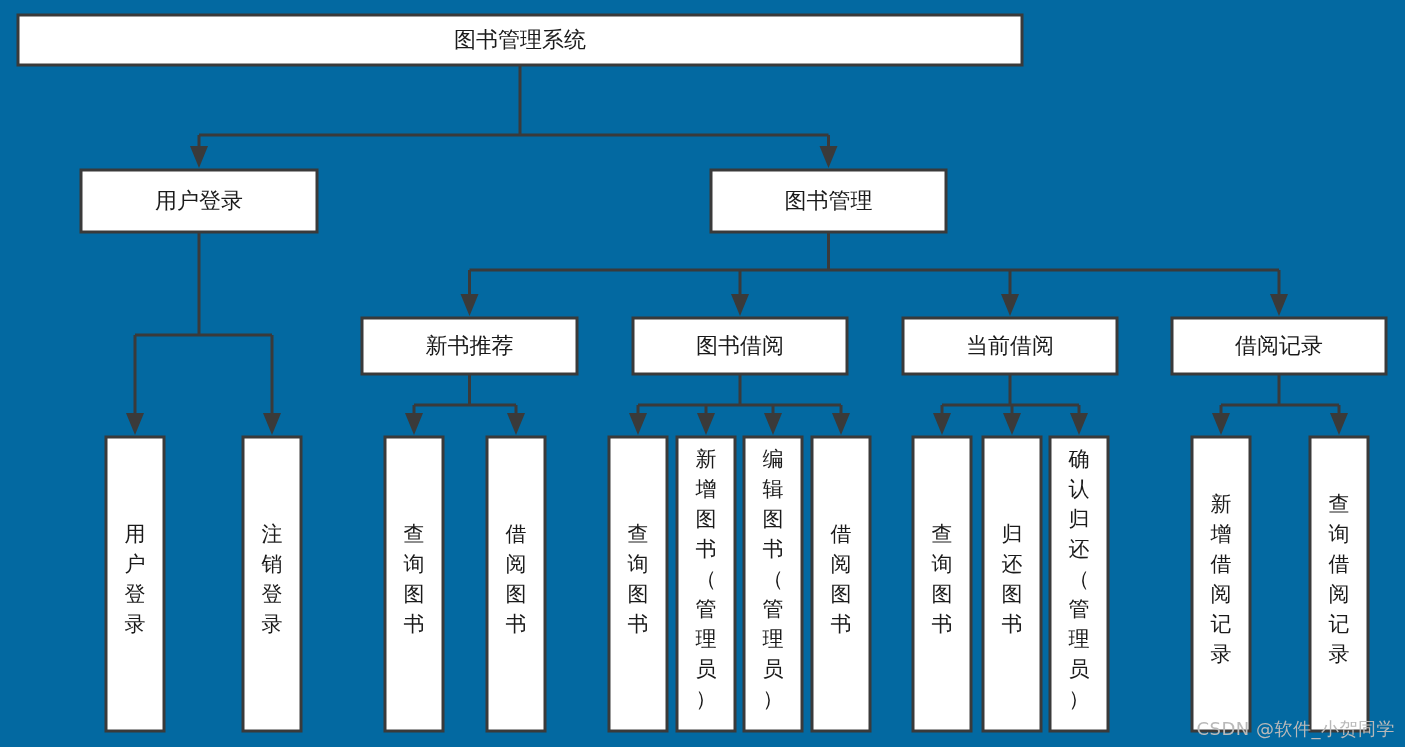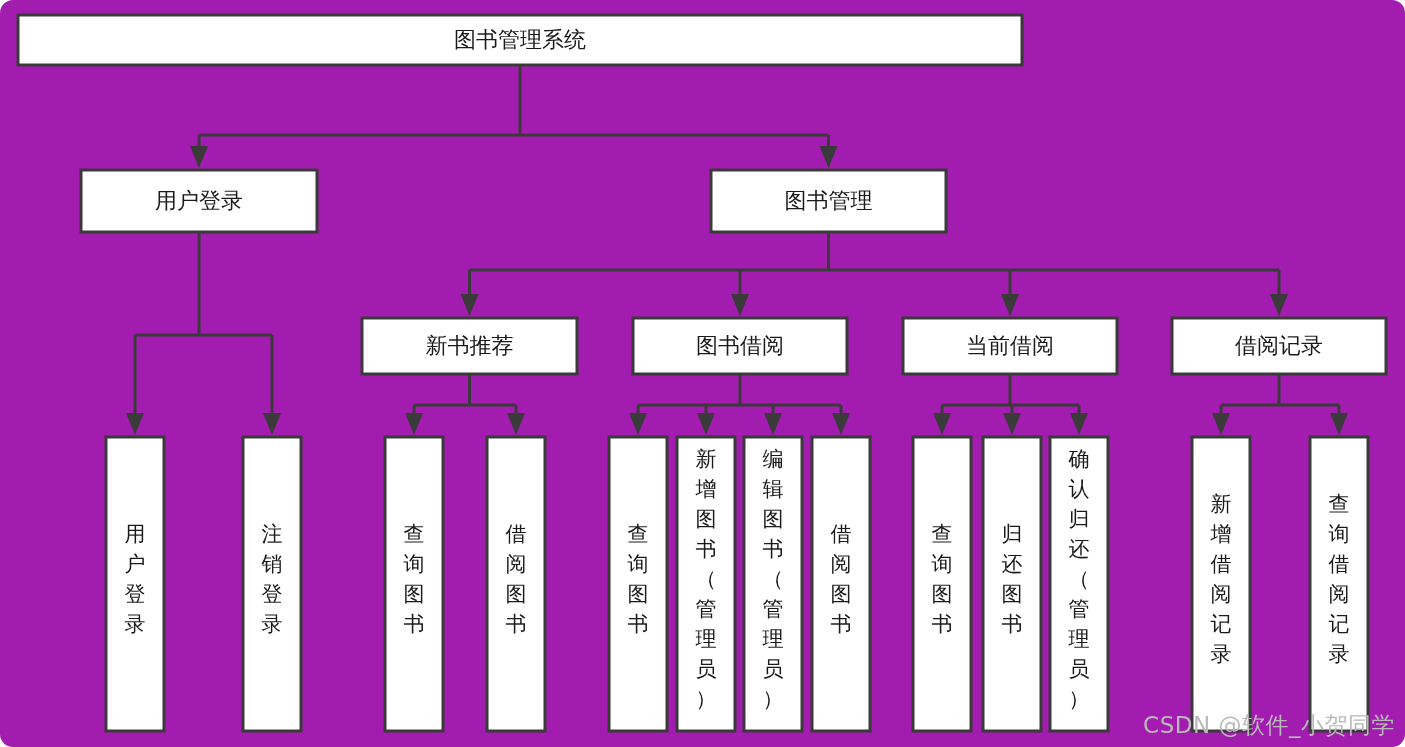--- a/index.html
+++ b/index.html
@@ -7,23 +7,22 @@
     padding: 0;
     background: #ffffff;
   }
   body {
     font-family: "DejaVu Sans", "Liberation Sans", sans-serif;
   }
   #canvas {
     position: relative;
     width: 1405px;
     height: 747px;
-    background: #a21caf;
+    background: #0369a1;
     overflow: hidden;
-    border-radius: 13px;
   }
   svg.diagram {
     position: absolute;
     left: 0;
     top: 0;
     width: 1405px;
     height: 747px;
   }
   .node-box {
     fill: #ffffff;
@@ -51,21 +50,21 @@
     fill: #1a1a1a;
     font-family: "DejaVu Sans", "Liberation Sans", sans-serif;
     font-size: 21px;
     text-anchor: middle;
   }
   .watermark {
     position: absolute;
     right: 10px;
     bottom: 6px;
     font-family: "DejaVu Sans", "Liberation Sans", sans-serif;
-    font-size: 23px;
+    font-size: 18px;
     color: #b9b9b9;
     white-space: nowrap;
     letter-spacing: 0.5px;
     pointer-events: none;
   }
 </style>
 </head>
 <body>
 
 <div id="canvas">

